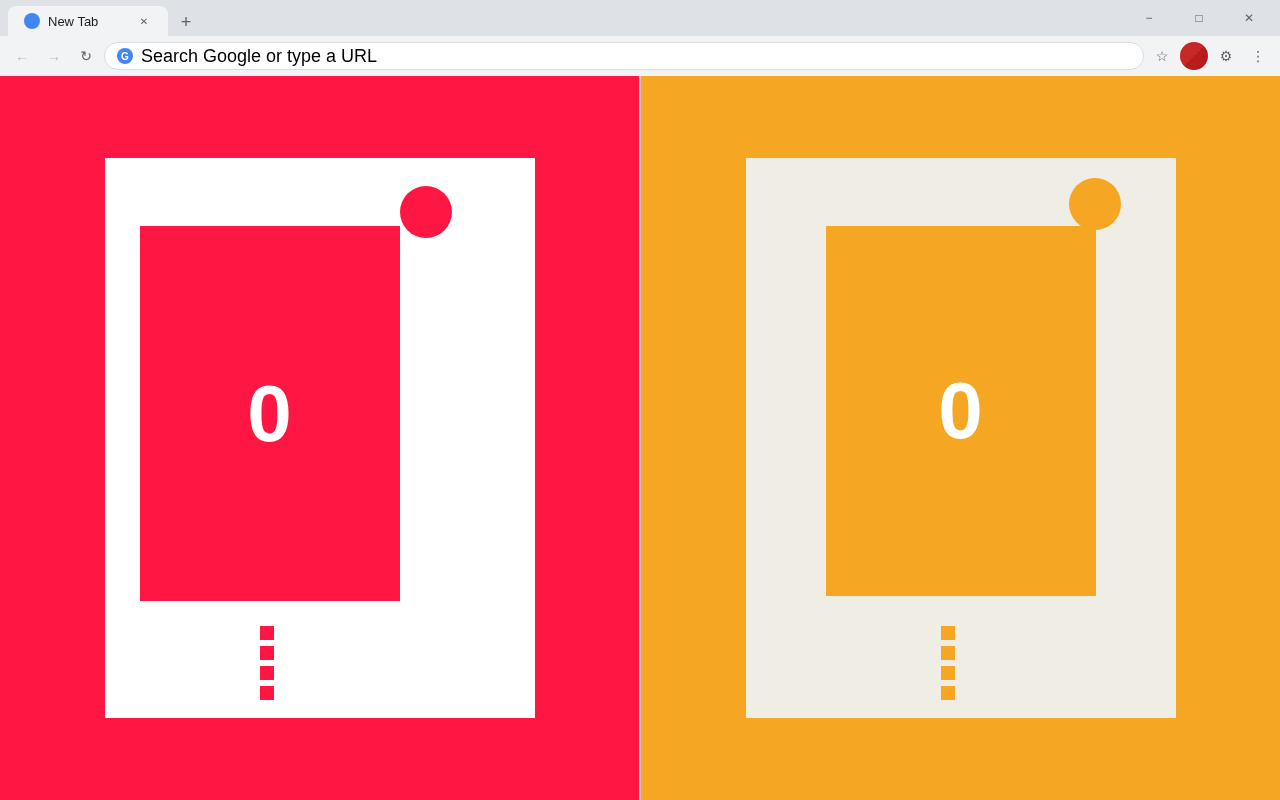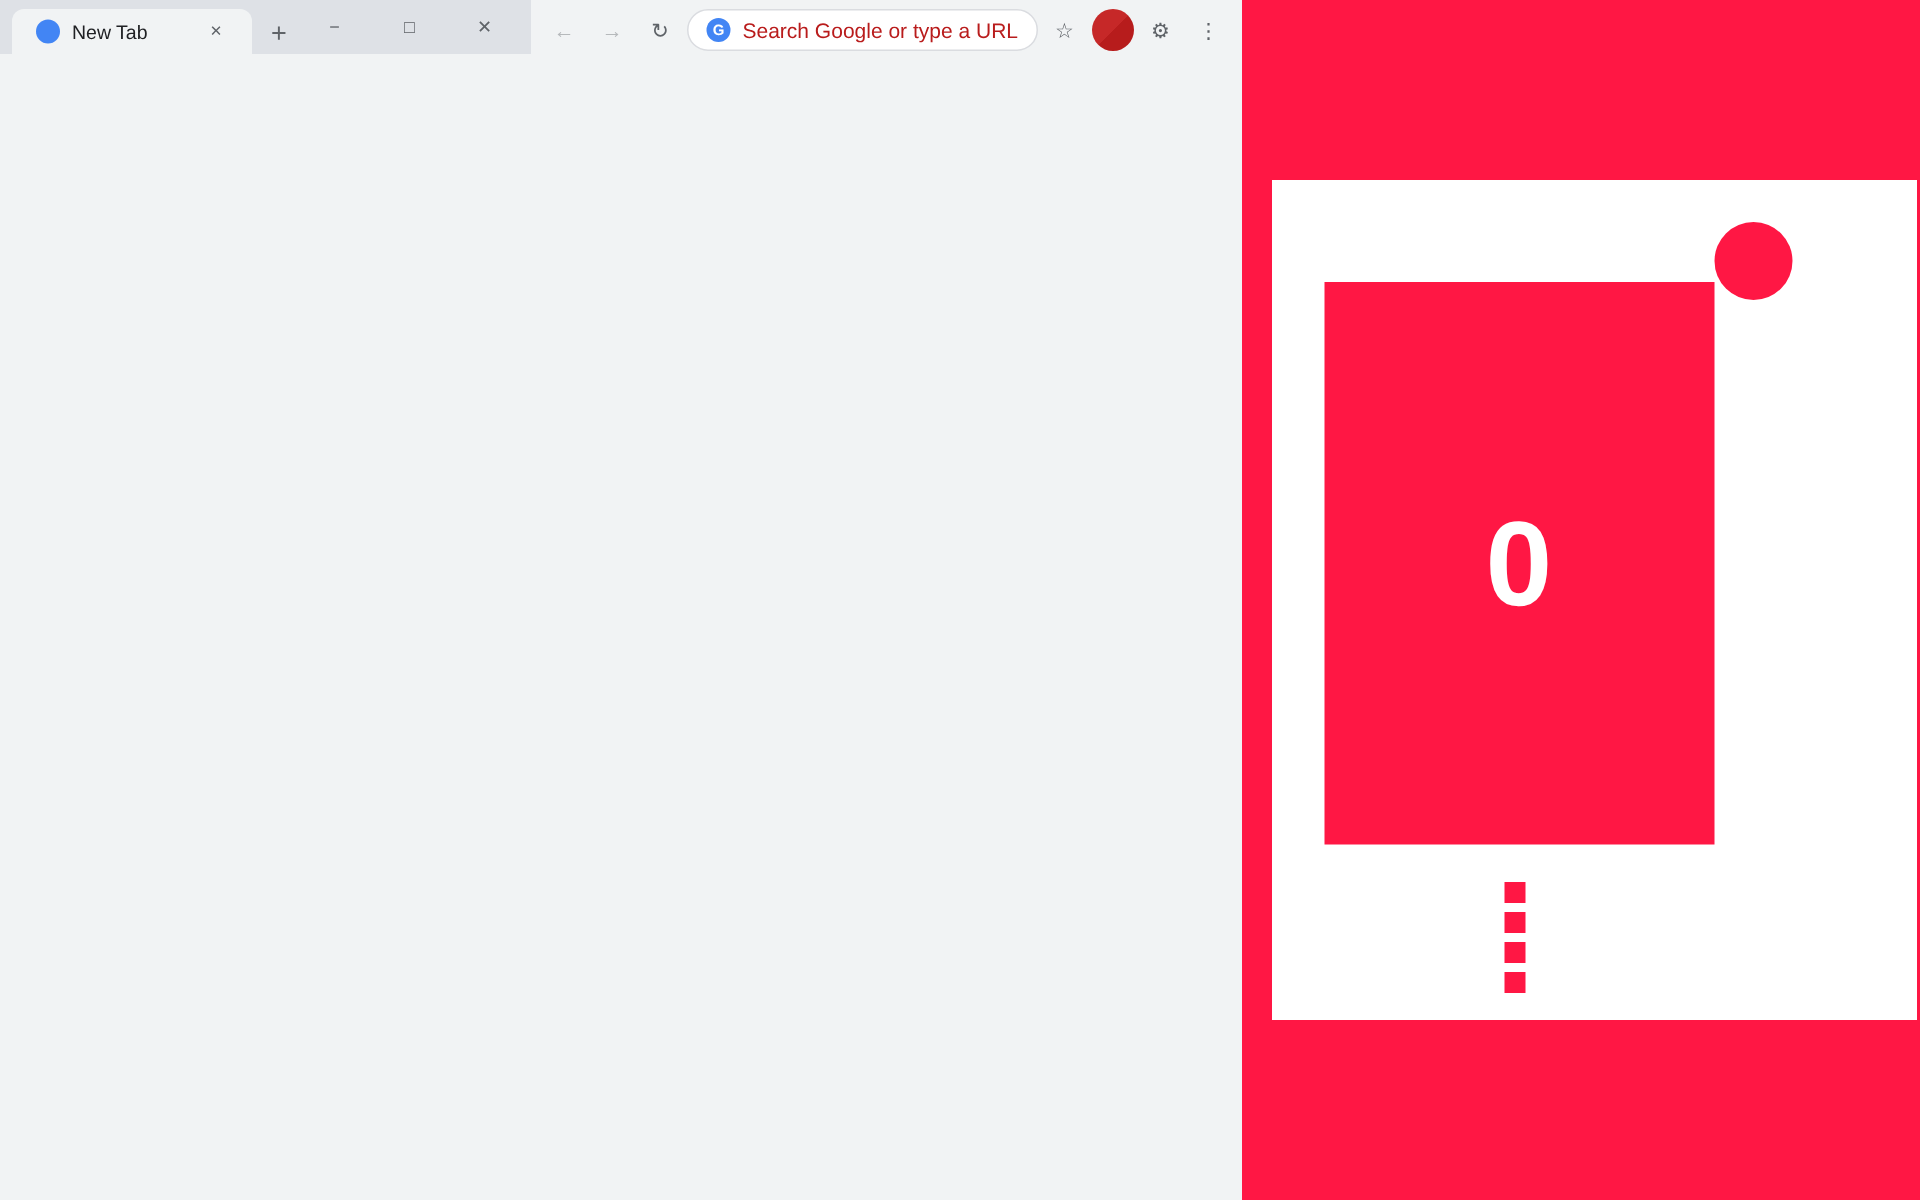--- a/index.html
+++ b/index.html
@@ -8,21 +8,21 @@
       font-family: Arial, sans-serif;
       background: #fff;
       overflow: hidden;
     }
 
     
     .browser-frame {
       width: 1280px;
       height: 800px;
       display: flex;
-      flex-direction: row;
+      flex-direction: column;
       background: #f1f3f4;
     }
 
     .title-bar {
       height: 36px;
       background: #dee1e6;
       display: flex;
       align-items: center;
       padding: 0 8px;
       gap: 0;
@@ -149,22 +149,22 @@
       border-radius: 50%;
       font-size: 10px;
       font-weight: bold;
       color: white;
       display: flex;
       align-items: center;
       justify-content: center;
     }
 
     .address-text {
-      color: #b91c1c;
-      font-size: 14px;
+      color: #000000;
+      font-size: 18px;
     }
 
     .toolbar-icons {
       display: flex;
       align-items: center;
       gap: 4px;
     }
 
     .toolbar-icon {
       width: 28px;

